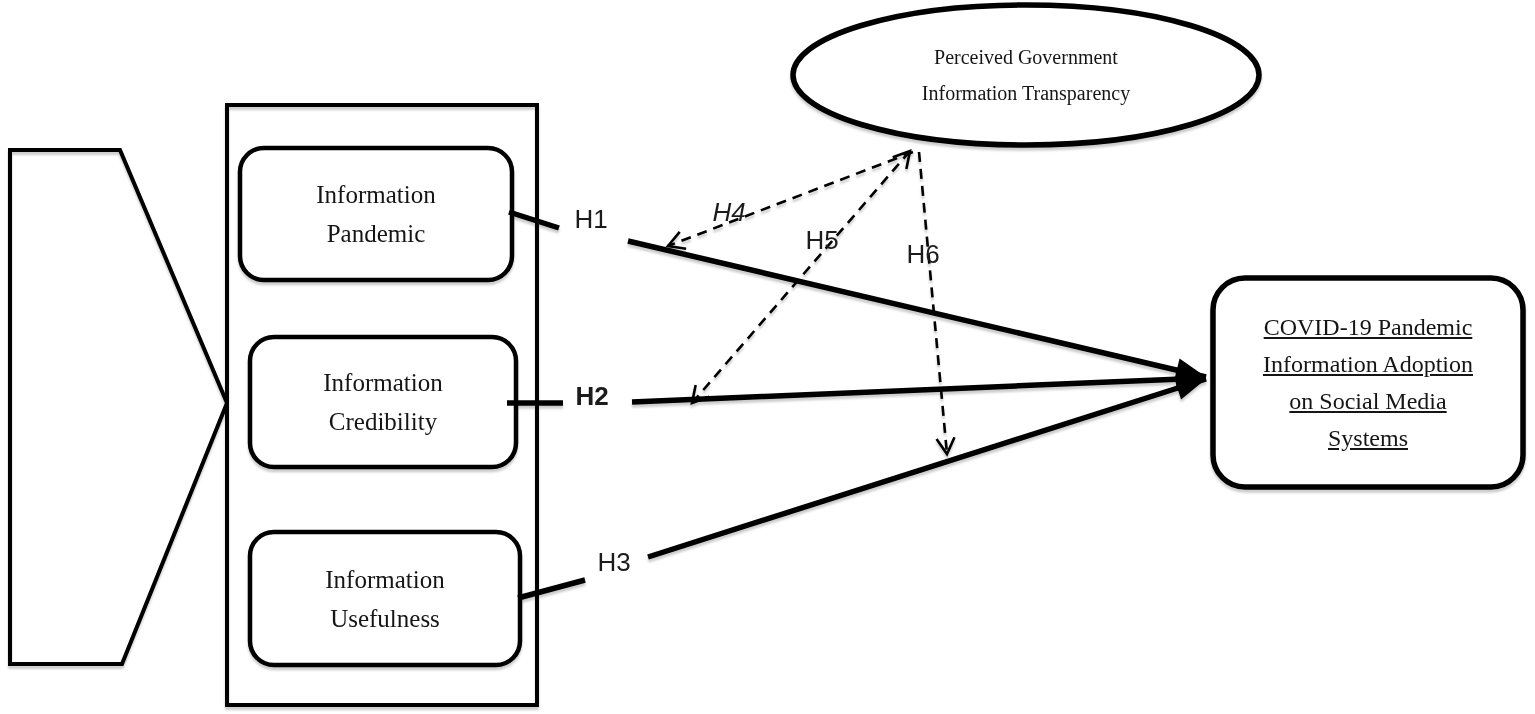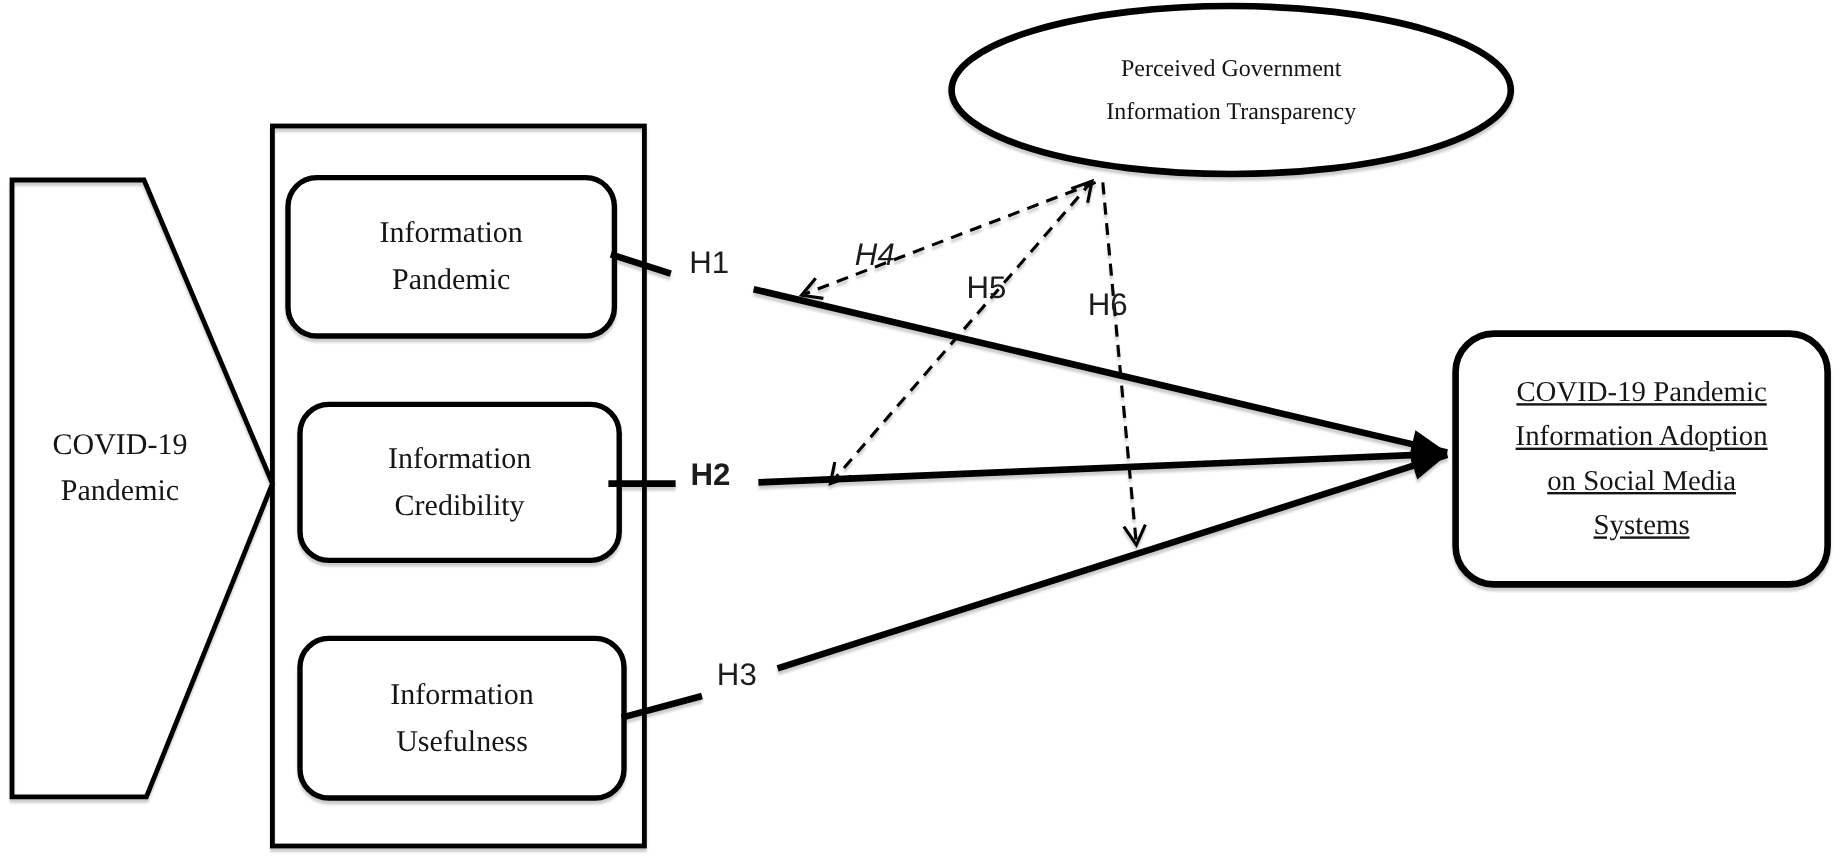--- a/index.html
+++ b/index.html
@@ -77,24 +77,20 @@
     <line x1="518" y1="598" x2="585" y2="580" stroke="#000000" stroke-width="5.5"></line>
     <line x1="648" y1="557" x2="1206" y2="379" stroke="#000000" stroke-width="5.5" marker-end="url(#solidArrow)"></line>
 
     <line x1="913" y1="152" x2="668" y2="246" stroke="#000000" stroke-width="2.6" stroke-dasharray="10 7" marker-end="url(#vArrow)"></line>
 
     <line x1="910" y1="151" x2="692" y2="403" stroke="#000000" stroke-width="2.6" stroke-dasharray="10 7" marker-start="url(#vArrow)" marker-end="url(#vArrow)"></line>
 
     <line x1="919" y1="152" x2="947" y2="454" stroke="#000000" stroke-width="2.6" stroke-dasharray="10 7" marker-end="url(#vArrow)"></line>
   </svg>
 
-  <div class="node-label" style="left:10px;top:340px;width:180px;height:100px;">
-    <span class="line">COVID-19</span>
-    <span class="line">Pandemic</span>
-  </div>
 
   <div class="node-label label-innerbox" style="left:240px;top:148px;width:272px;height:132px;">
     <span class="line">Information</span>
     <span class="line">Pandemic</span>
   </div>
 
   <div class="node-label label-innerbox" style="left:250px;top:337px;width:266px;height:130px;">
     <span class="line">Information</span>
     <span class="line">Credibility</span>
   </div>

